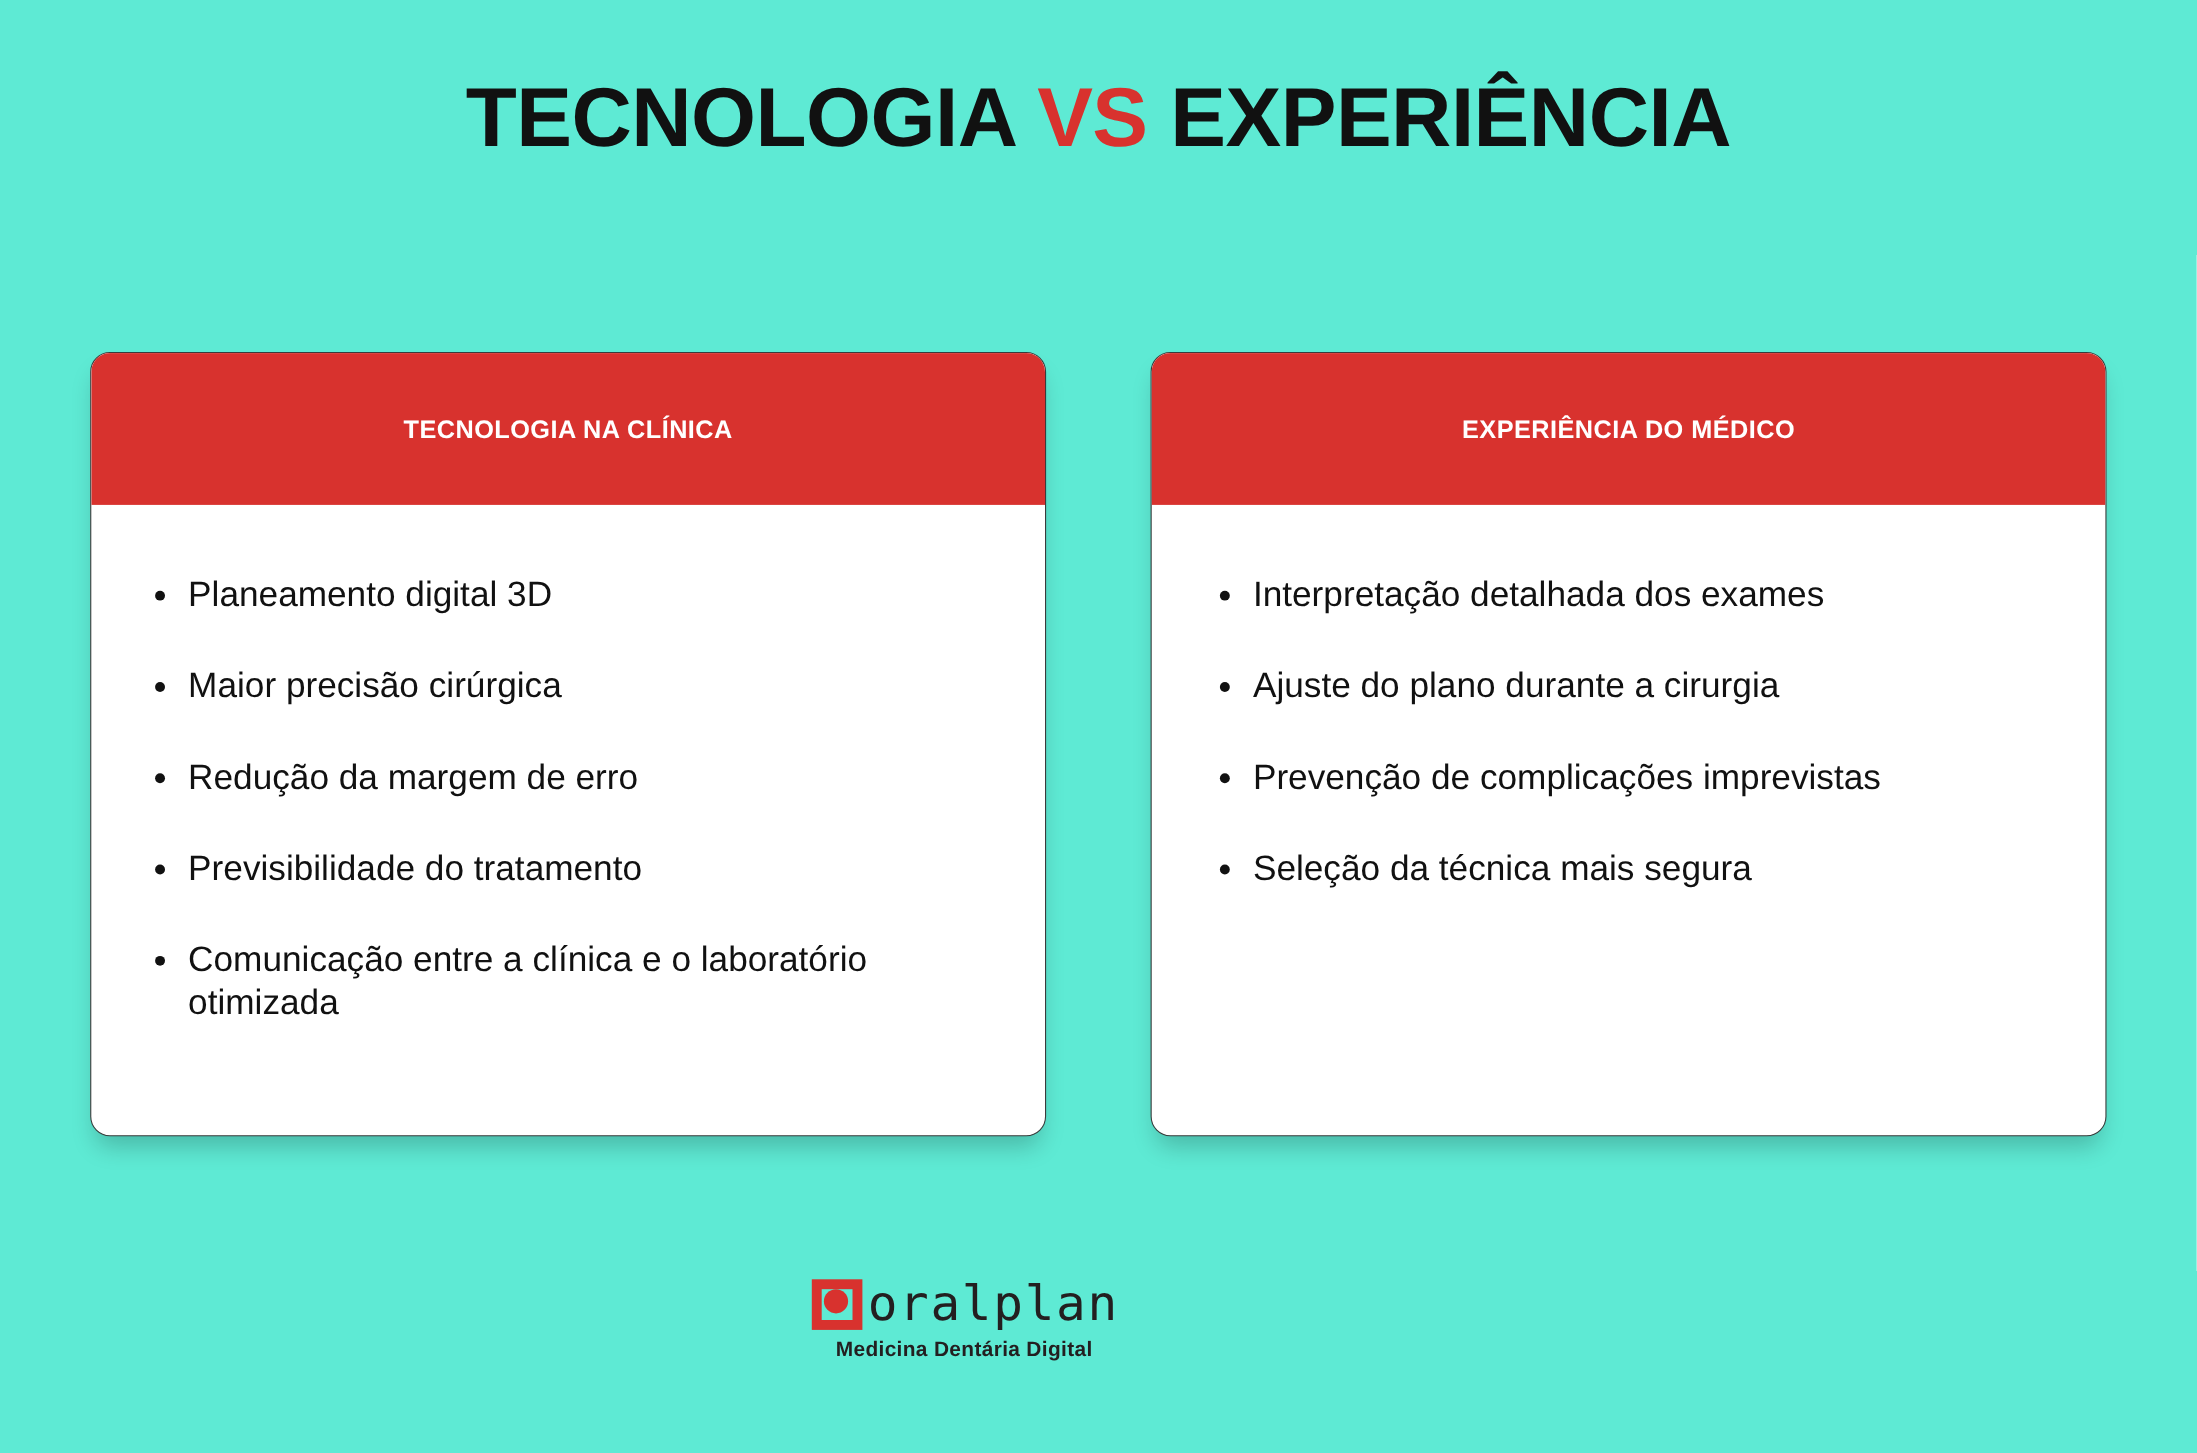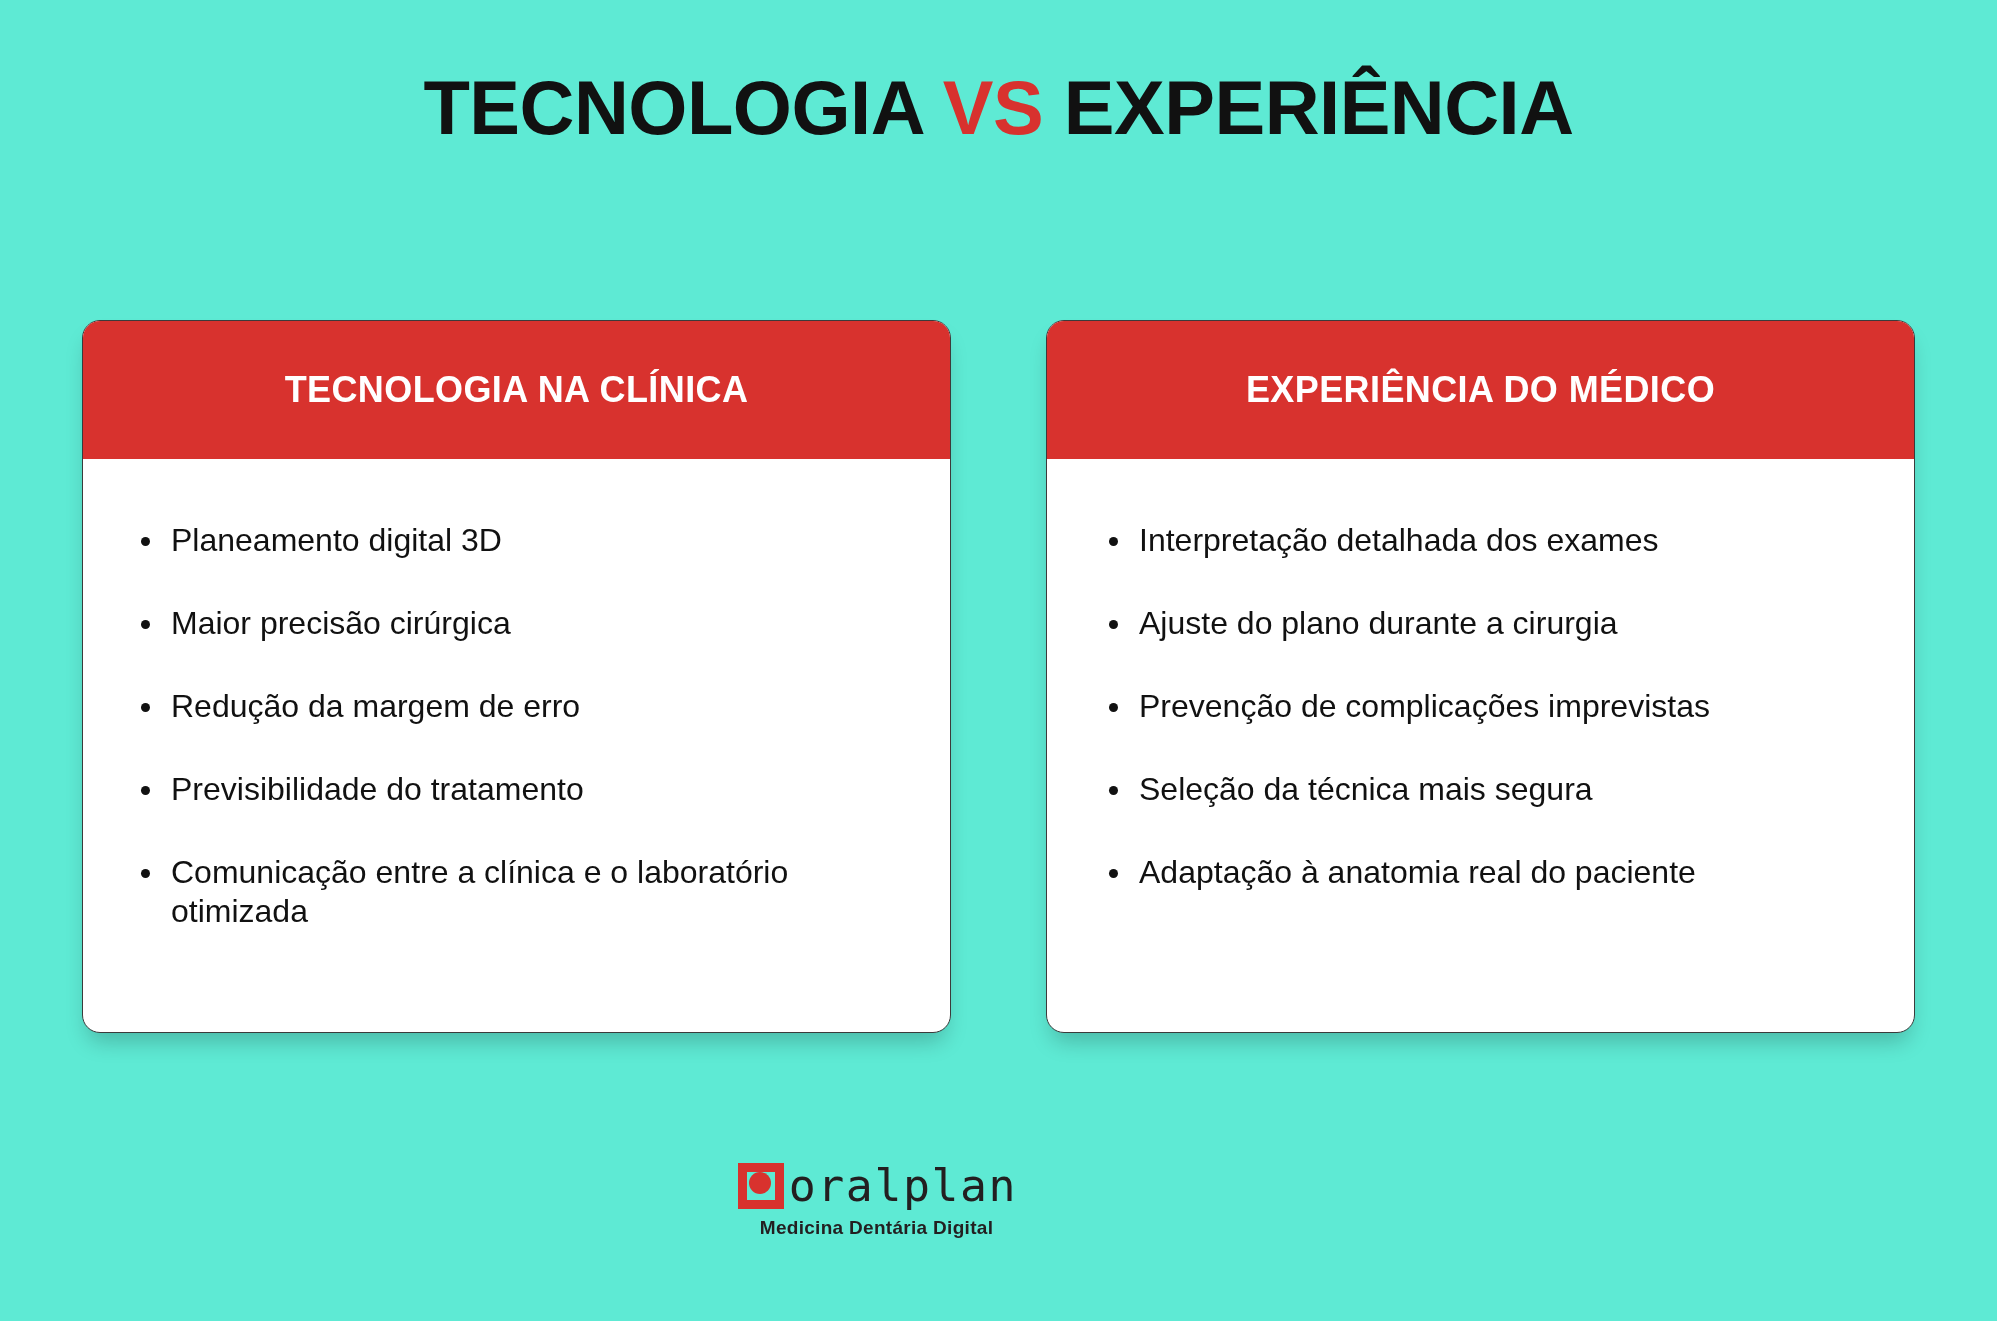--- a/index.html
+++ b/index.html
@@ -75,21 +75,21 @@
   .card-header {
     background: #D8322E;
     height: 138px;
     min-height: 138px;
     display: flex;
     align-items: center;
     justify-content: center;
   }
   .card-header-title {
     color: #ffffff;
-    font-size: 36px;
+    font-size: 23px;
     font-weight: 700;
     letter-spacing: 0.4px;
     text-align: center;
     white-space: nowrap;
   }
   .card-body {
     flex: 1;
     padding: 62px 44px 56px 44px;
     box-sizing: border-box;
   }
@@ -210,21 +210,20 @@
     <div class="card right">
       <div class="card-header">
         <div class="card-header-title">EXPERIÊNCIA DO MÉDICO</div>
       </div>
       <div class="card-body">
         <ul class="bullets">
           <li><span class="dot"></span><span>Interpretação detalhada dos exames</span></li>
           <li><span class="dot"></span><span>Ajuste do plano durante a cirurgia</span></li>
           <li><span class="dot"></span><span>Prevenção de complicações imprevistas</span></li>
           <li><span class="dot"></span><span>Seleção da técnica mais segura</span></li>
-          <li><span class="dot"></span><span>Adaptação à anatomia real do paciente</span></li>
         </ul>
       </div>
     </div>
 
   </div>
 
   <div class="footer">
     <div class="logo-row">
       <div class="logo-mark">
         <div class="sq"></div>

